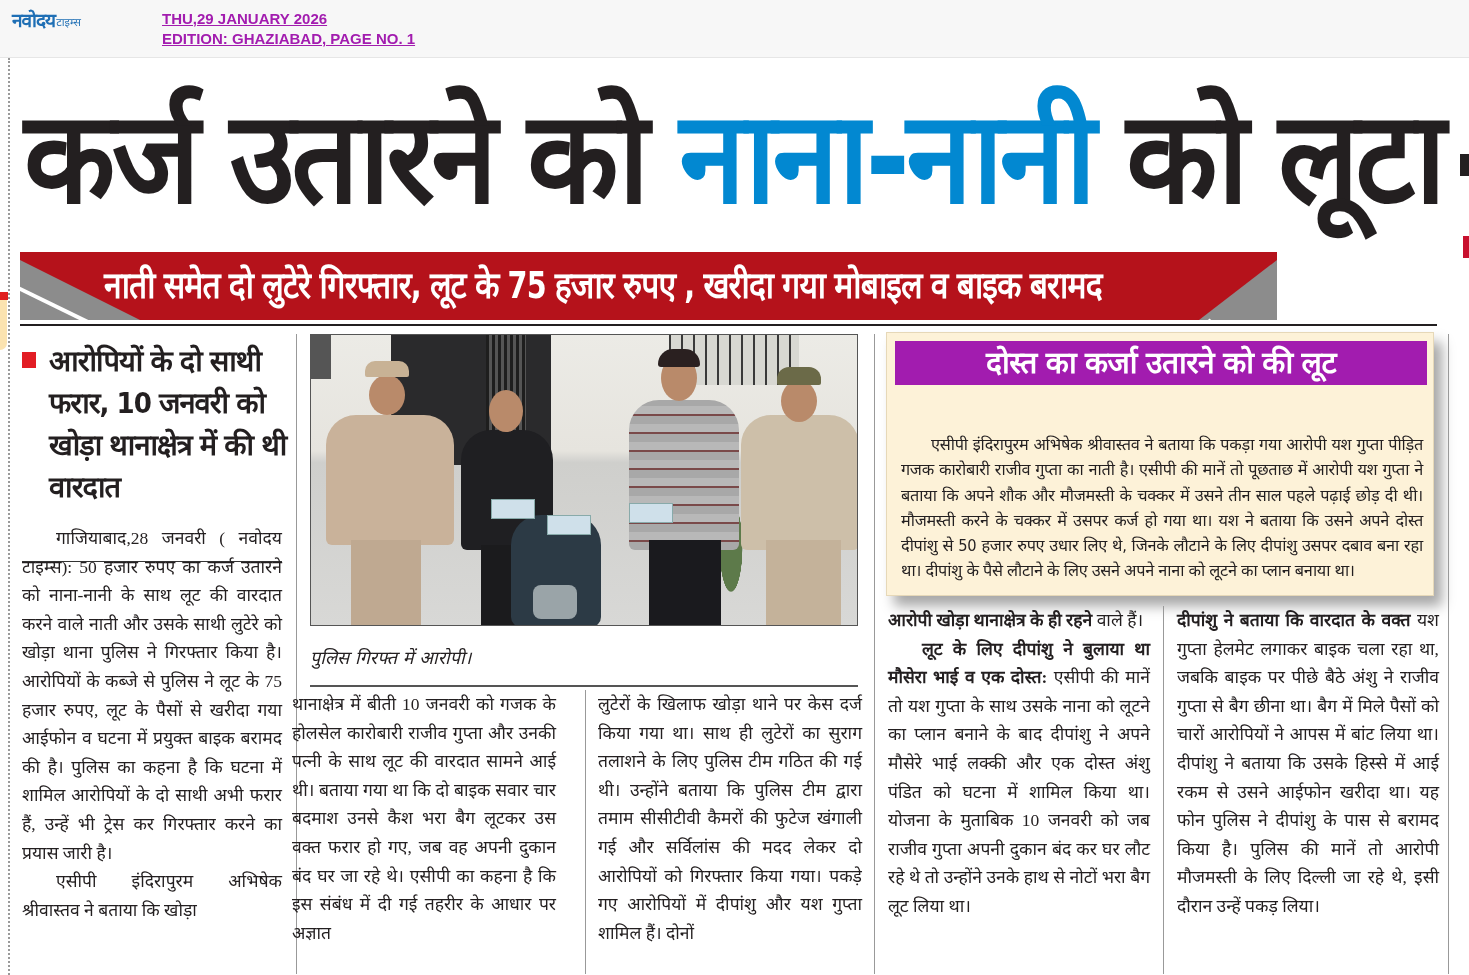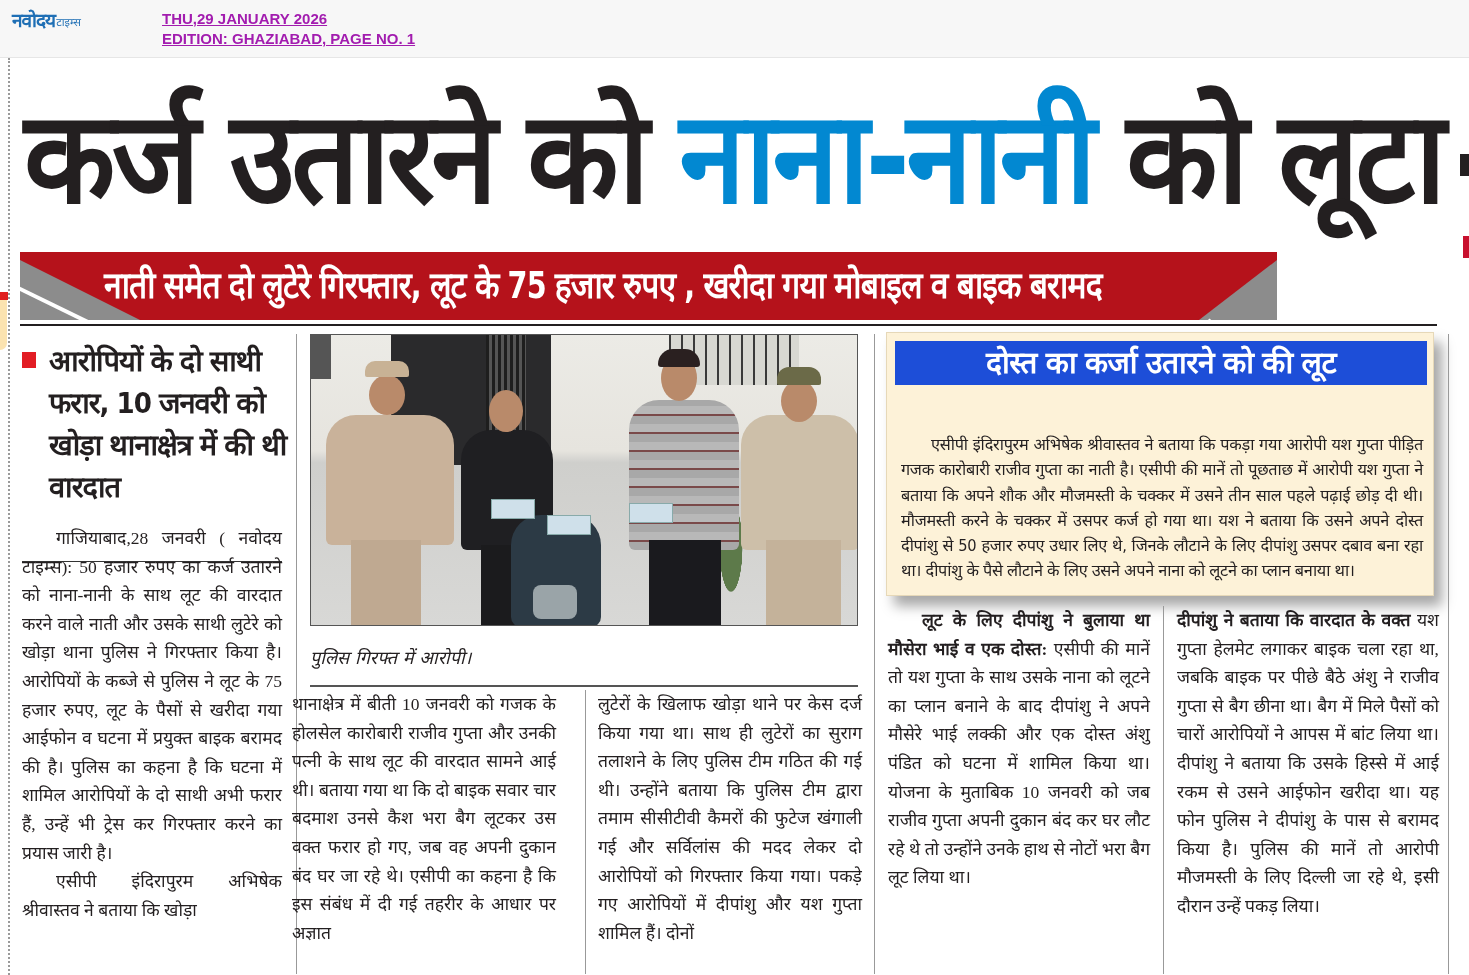--- a/index.html
+++ b/index.html
@@ -84,21 +84,21 @@
   .photo .box { position: absolute; height: 20px; width: 44px; background: #cfe0ea; border: 1px solid #8aa; }
   .photo .bike { position: absolute; left: 200px; top: 180px; width: 90px; height: 112px; background: #2c3a45; border-radius: 30px 30px 10px 10px; }
   .photo .lamp { position: absolute; left: 222px; top: 250px; width: 44px; height: 34px; background: #9aa4a8; border-radius: 8px; }
   .photo .plant { position: absolute; left: 400px; top: 160px; width: 40px; height: 130px; background: radial-gradient(ellipse at 50% 40%, #5d7a4a 0 40%, transparent 41%); }
   .caption { position: absolute; left: 310px; top: 588px; width: 548px; font-family: "DejaVu Serif", serif; font-style: italic; font-size: 18px; line-height: 24px; color: #231f20; }
   .caption-rule { position: absolute; left: 310px; top: 627px; width: 548px; height: 2px; background: #555; }
 
   
   .box-story { position: absolute; left: 886px; top: 274px; width: 548px; height: 264px; background: #fdf2d8;
     box-shadow: 8px 10px 12px rgba(0,0,0,0.35); border: 1px solid #e6d8b8; }
-  .box-title { position: absolute; left: 8px; top: 8px; width: 532px; height: 44px; background: #1d4ed8; color: #fff; text-align: center;
+  .box-title { position: absolute; left: 8px; top: 8px; width: 532px; height: 44px; background: #a21caf; color: #fff; text-align: center;
     font-family: "DejaVu Sans Condensed", "DejaVu Sans", sans-serif; font-weight: 700; font-size: 30px; line-height: 44px; letter-spacing: -0.5px; }
   .box-body { position: absolute; left: 14px; top: 56px; width: 522px; font-family: "DejaVu Sans Condensed", "DejaVu Sans", sans-serif;
     font-size: 16.3px; line-height: 25.3px; color: #231f20; text-align: justify; letter-spacing: -0.3px; }
   .box-body p { text-indent: 30px; margin-top: 43px; }
   .edge-red { position: absolute; left: 1463px; top: 178px; width: 6px; height: 22px; background: #c8102e; }
   .edge-black { position: absolute; left: 1460px; top: 96px; width: 9px; height: 22px; background: #231f20; }
 </style>
 </head>
 <body>
 
@@ -185,20 +185,21 @@
   <div class="vsep" style="left:874px; top:276px; height:640px;"></div>
 
   <div class="box-story">
     <div class="box-title">दोस्त का कर्जा उतारने को की लूट</div>
     <div class="box-body">
       <p>एसीपी इंदिरापुरम अभिषेक श्रीवास्तव ने बताया कि पकड़ा गया आरोपी यश गुप्ता पीड़ित गजक कारोबारी राजीव गुप्ता का नाती है। एसीपी की मानें तो पूछताछ में आरोपी यश गुप्ता ने बताया कि अपने शौक और मौजमस्ती के चक्कर में उसने तीन साल पहले पढ़ाई छोड़ दी थी। मौजमस्ती करने के चक्कर में उसपर कर्ज हो गया था। यश ने बताया कि उसने अपने दोस्त दीपांशु से 50 हजार रुपए उधार लिए थे, जिनके लौटाने के लिए दीपांशु उसपर दबाव बना रहा था। दीपांशु के पैसे लौटाने के लिए उसने अपने नाना को लूटने का प्लान बनाया था।</p>
     </div>
   </div>
 
   <div class="col col4">
+    <p><span class="bold">आरोपी खोड़ा थानाक्षेत्र के ही रहने</span> <span>वाले हैं।</span></p>
     <p class="ind"><span class="bold">लूट के लिए दीपांशु ने बुलाया था मौसेरा भाई व एक दोस्त:</span><span> एसीपी की मानें तो यश गुप्ता के साथ उसके नाना को लूटने का प्लान बनाने के बाद दीपांशु ने अपने मौसेरे भाई लक्की और एक दोस्त अंशु पंडित को घटना में शामिल किया था। योजना के मुताबिक 10 जनवरी को जब राजीव गुप्ता अपनी दुकान बंद कर घर लौट रहे थे तो उन्होंने उनके हाथ से नोटों भरा बैग लूट लिया था।</span></p>
   </div>
   <div class="vsep" style="left:1163px; top:548px; height:368px;"></div>
 
   <div class="col col5">
     <p><span class="bold">दीपांशु ने बताया कि वारदात के वक्त</span> <span>यश गुप्ता हेलमेट लगाकर बाइक चला रहा था, जबकि बाइक पर पीछे बैठे अंशु ने राजीव गुप्ता से बैग छीना था। बैग में मिले पैसों को चारों आरोपियों ने आपस में बांट लिया था। दीपांशु ने बताया कि उसके हिस्से में आई रकम से उसने आईफोन खरीदा था। यह फोन पुलिस ने दीपांशु के पास से बरामद किया है। पुलिस की मानें तो आरोपी मौजमस्ती के लिए दिल्ली जा रहे थे, इसी दौरान उन्हें पकड़ लिया।</span></p>
   </div>
 
   <div class="edge-black"></div>
   <div class="edge-red"></div>

